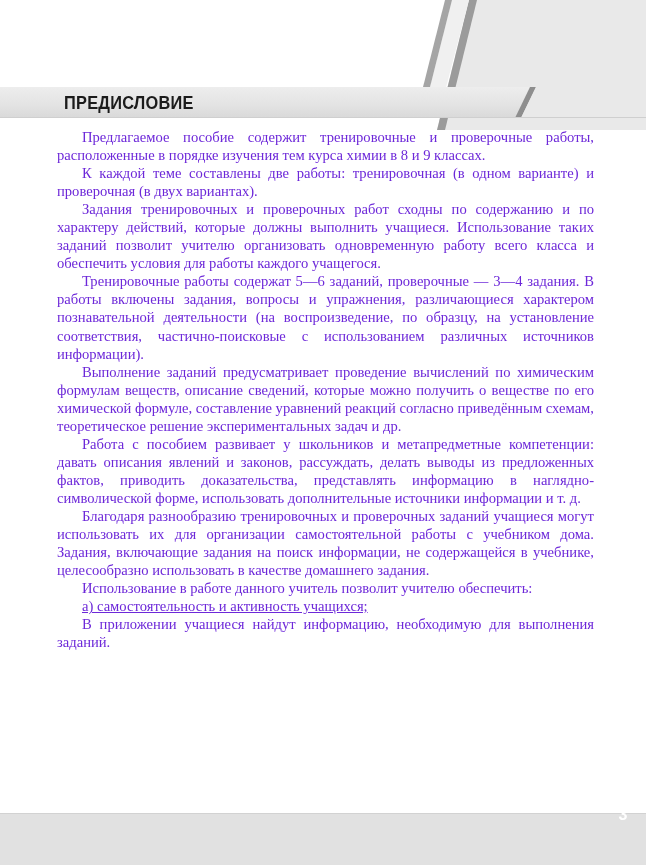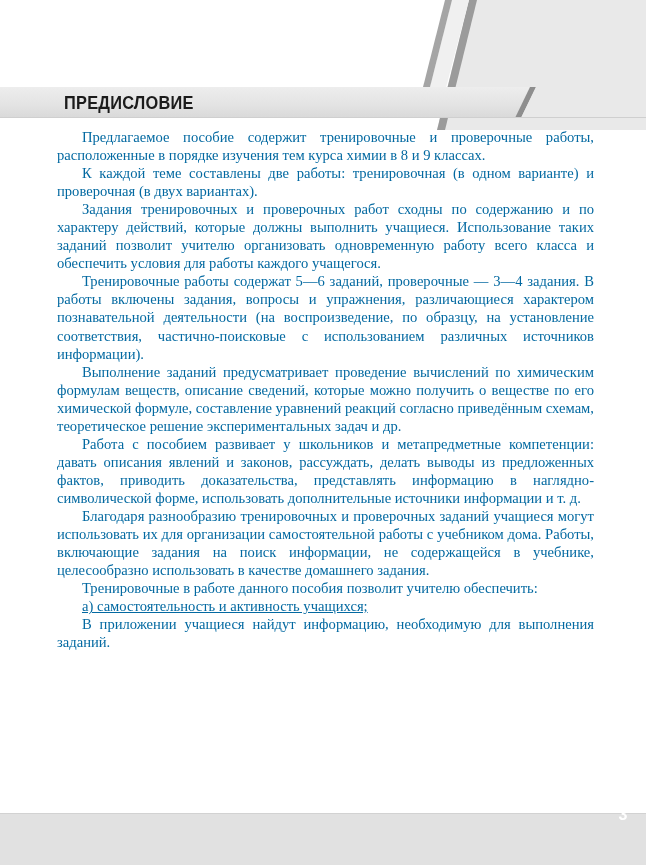--- a/index.html
+++ b/index.html
@@ -51,21 +51,21 @@
   }
 
   
   .body-text {
     position: absolute;
     top: 128px;
     left: 57px;
     width: 537px;
     font-size: 14.6px;
     line-height: 18.05px;
-    color: #0369a1;
+    color: #6d28d9;
     text-align: justify;
     text-justify: inter-word;
     hyphens: none;
   }
   .body-text p {
     margin: 0;
     text-indent: 25px;
   }
   .body-text p.item {
     text-indent: 25px;
@@ -126,22 +126,22 @@
 
   <div class="header-title">ПРЕДИСЛОВИЕ</div>
 
   <div class="body-text">
     <p>Предлагаемое пособие содержит тренировочные и проверочные работы, расположенные в порядке изучения тем курса химии в 8 и 9 классах.</p>
     <p>К каждой теме составлены две работы: тренировочная (в одном варианте) и проверочная (в двух вариантах).</p>
     <p>Задания тренировочных и проверочных работ сходны по содержанию и по характеру действий, которые должны выполнить учащиеся. Использование таких заданий позволит учителю организовать одновременную работу всего класса и обеспечить условия для работы каждого учащегося.</p>
     <p>Тренировочные работы содержат 5—6 заданий, проверочные — 3—4 задания. В работы включены задания, вопросы и упражнения, различающиеся характером познавательной деятельности (на воспроизведение, по образцу, на установление соответствия, частично-поисковые с использованием различных источников информации).</p>
     <p>Выполнение заданий предусматривает проведение вычислений по химическим формулам веществ, описание сведений, которые можно получить о веществе по его химической формуле,  составление уравнений реакций согласно приведённым схемам, теоретическое решение экспериментальных задач и др.</p>
     <p>Работа с пособием   развивает у школьников и метапредметные компетенции: давать описания явлений и законов, рассуждать, делать выводы из предложенных фактов, приводить доказательства, представлять информацию в наглядно-символической форме, использовать дополнительные источники информации  и т. д.</p>
-    <p>Благодаря разнообразию тренировочных и проверочных заданий учащиеся могут использовать их для организации самостоятельной работы с учебником дома. Работы, включающие задания на поиск информации, не содержащейся в учебнике, целесообразно использовать в качестве домашнего задания.</p>
-    <p>Тренировочные в работе данного пособия позволит учителю обеспечить:</p>
+    <p>Благодаря разнообразию тренировочных и проверочных заданий учащиеся могут использовать их для организации самостоятельной работы с учебником дома. Задания, включающие задания на поиск информации, не содержащейся в учебнике, целесообразно использовать в качестве домашнего задания.</p>
+    <p>Использование в работе данного учитель позволит учителю обеспечить:</p>
     <p class="item">а) самостоятельность и активность учащихся;</p>
     <p>В приложении учащиеся найдут информацию, необходимую для выполнения заданий.</p>
   </div>
 
   <svg class="footer-band" width="650" height="70" viewBox="0 0 70 70" preserveAspectRatio="none" style="width:650px;height:70px;">
     <svg width="650" height="70" viewBox="0 0 650 70">
 
       <polygon points="555,0 650,0 650,70 521,70" fill="#c3c3c3"></polygon>
 
       <polygon points="550,0 557,0 523,70 516,70" fill="#ffffff"></polygon>

